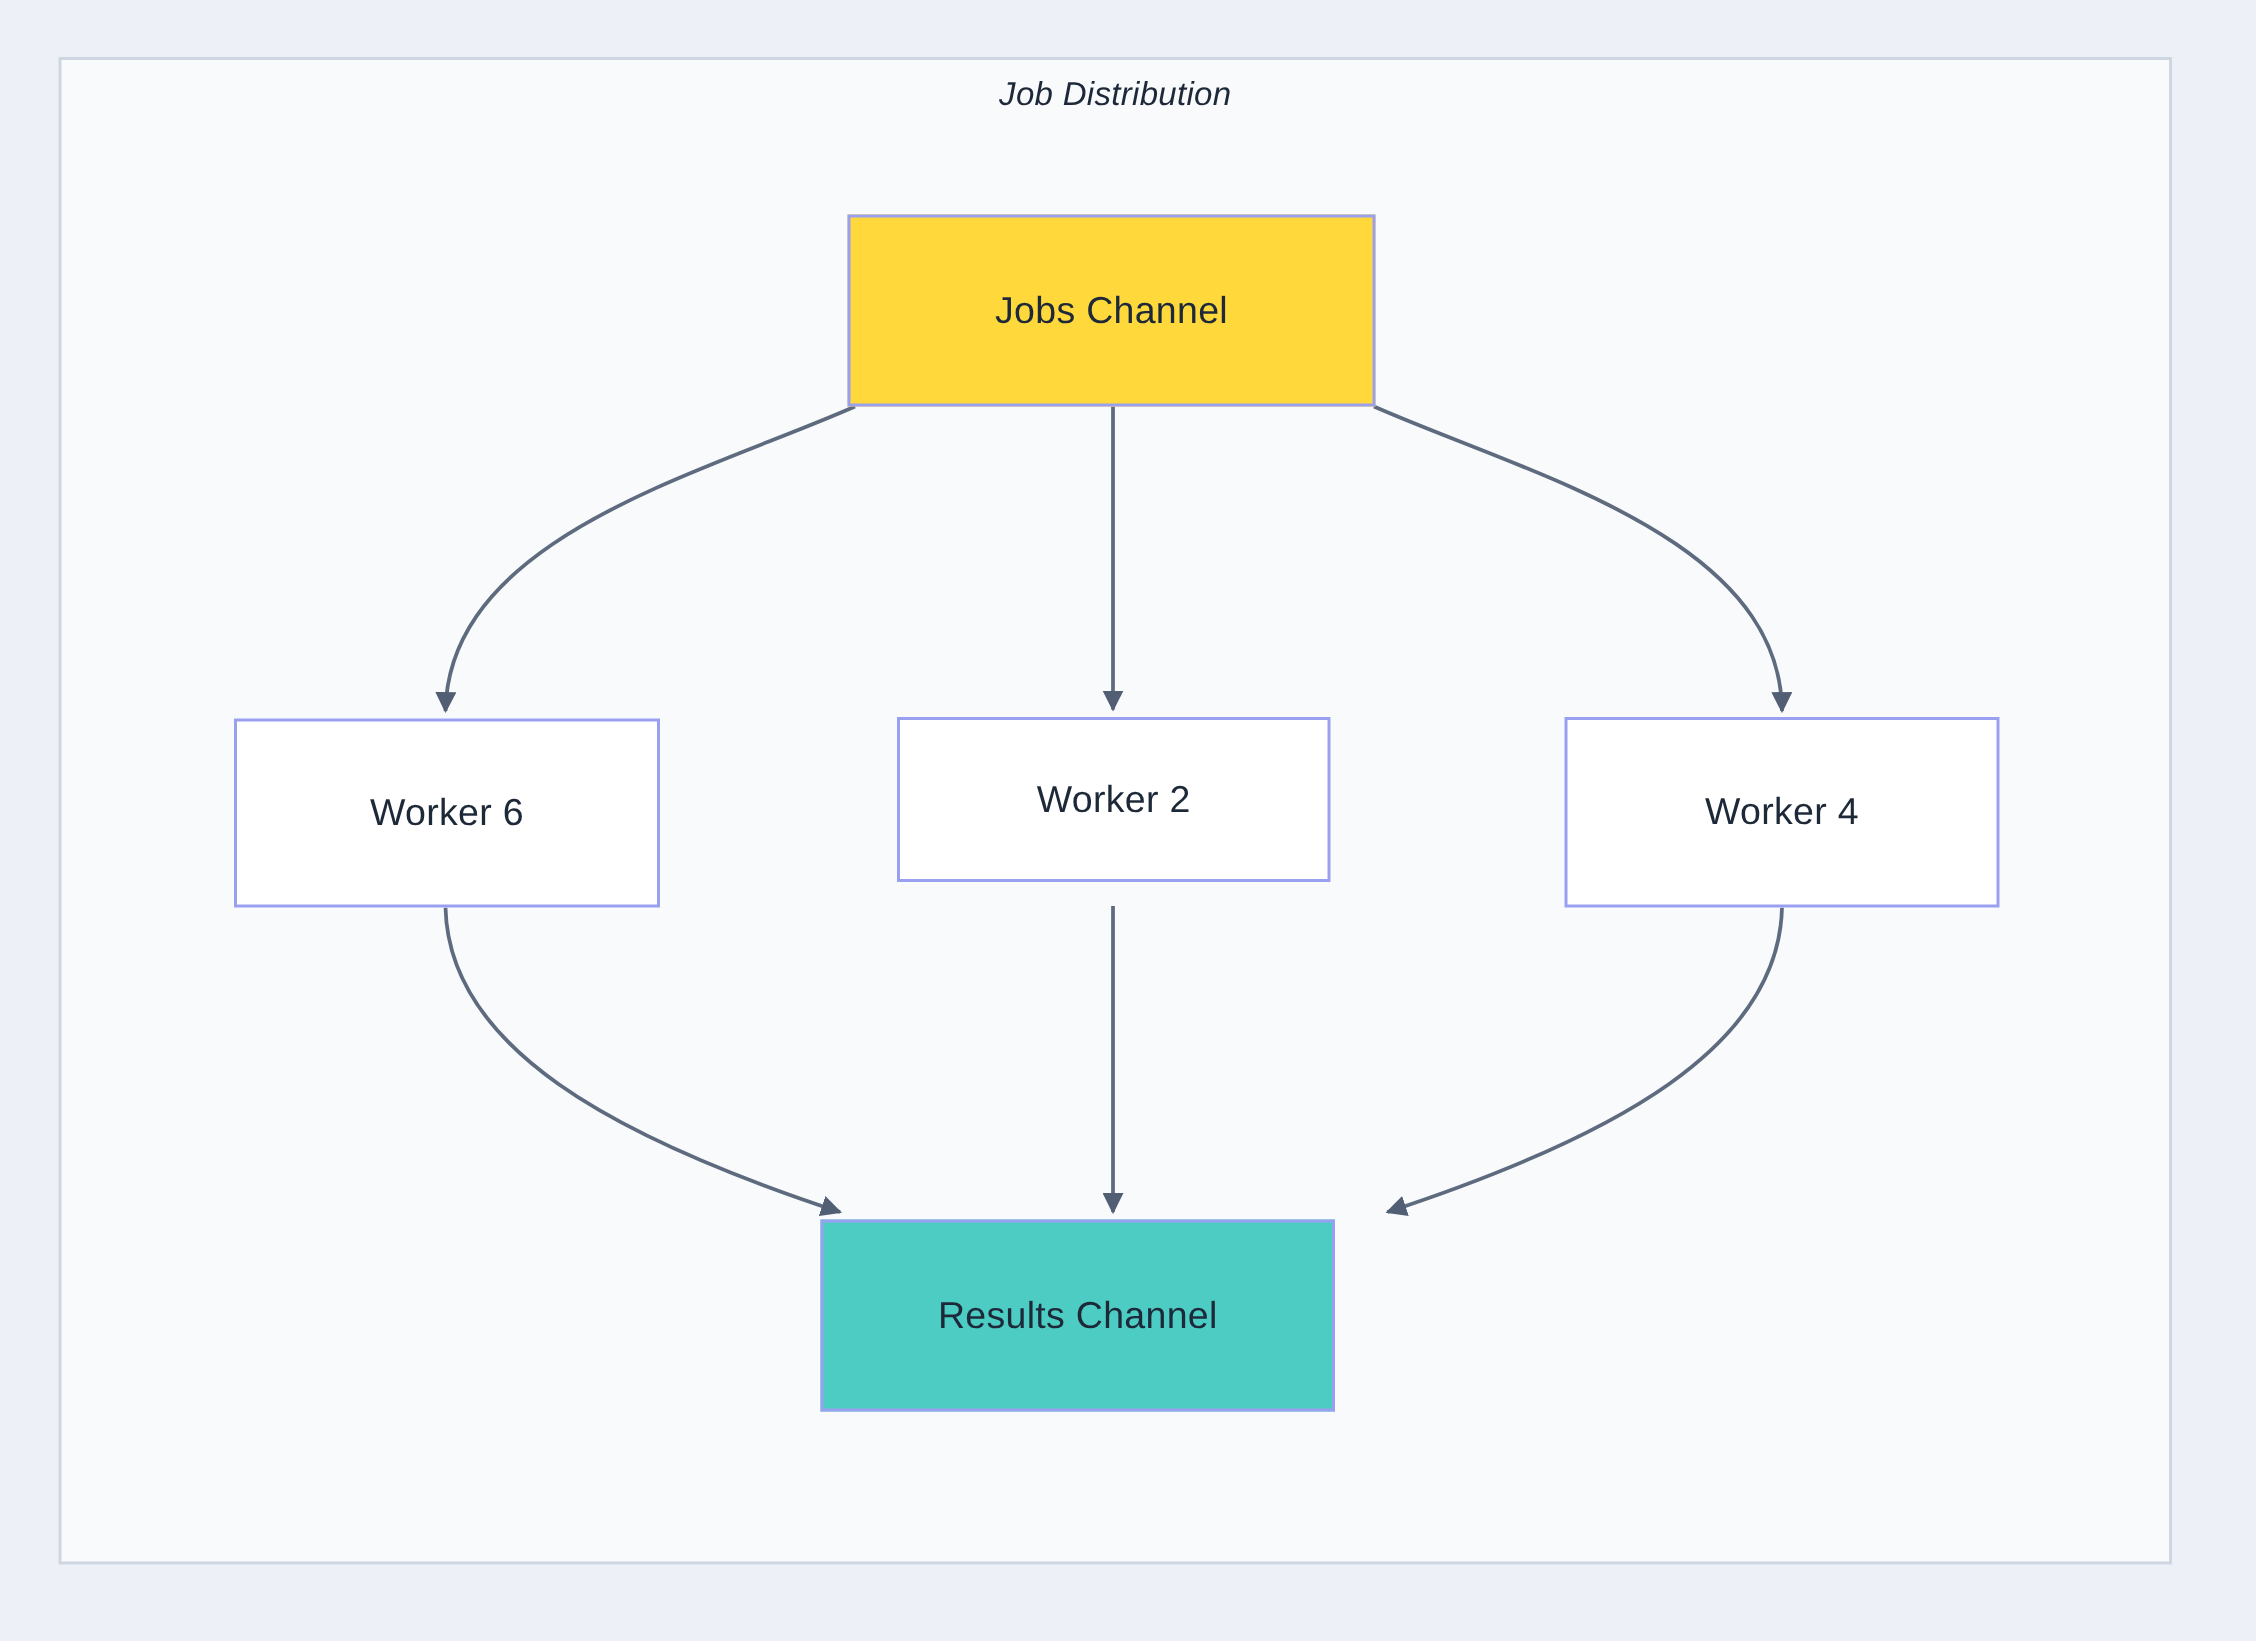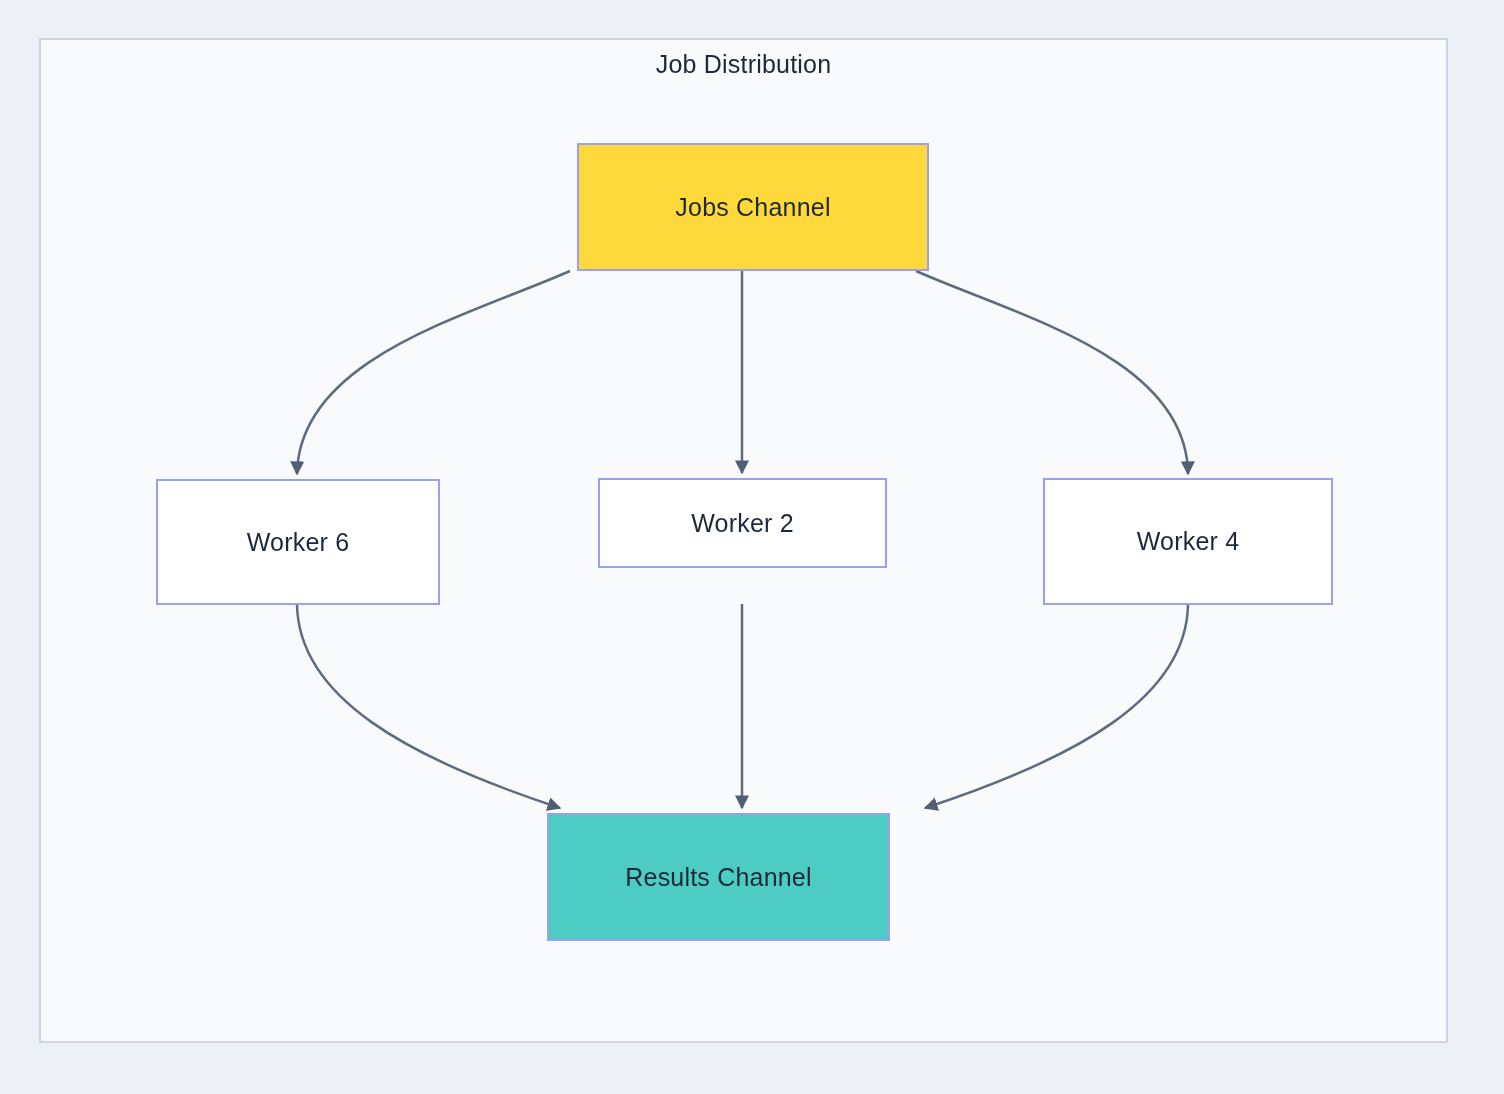--- a/index.html
+++ b/index.html
@@ -27,24 +27,25 @@
     left:39px;top:38px;
     width:1409px;height:1005px;
     background:var(--panel-bg);
     border:2px solid var(--panel-border);
   }
   .diagram-title{
     position:absolute;
     left:39px;top:50px;
     width:1409px;
     text-align:center;
-    font-size:25px;
+    font-size:22px;
     font-weight:500;
     color:var(--text);
     letter-spacing:0.2px;
+    font-style:italic;
   }
   svg.edges{
     position:absolute;
     left:0;top:0;
     width:1504px;height:1094px;
     pointer-events:none;
   }
   svg.edges path.edge{
     fill:none;
     stroke:var(--edge-line);
@@ -58,28 +59,27 @@
     border:2px solid var(--node-border);
     color:var(--text);
     font-size:25px;
     font-weight:500;
     letter-spacing:0.2px;
     text-align:center;
   }
   .node-jobs{
     left:565px;top:143px;width:352px;height:128px;
     background:var(--node-fill-jobs);
-    margin-left:12px;
   }
   .node-worker1{
     left:156px;top:479px;width:284px;height:126px;
     background:var(--node-fill-worker);
   }
   .node-worker2{
-    left:598px;top:478px;width:289px;height:90px;
+    left:598px;top:478px;width:289px;height:110px;
     background:var(--node-fill-worker);
   }
   .node-worker3{
     left:1043px;top:478px;width:290px;height:127px;
     background:var(--node-fill-worker);
   }
   .node-results{
     left:547px;top:813px;width:343px;height:128px;
     background:var(--node-fill-results);
   }

